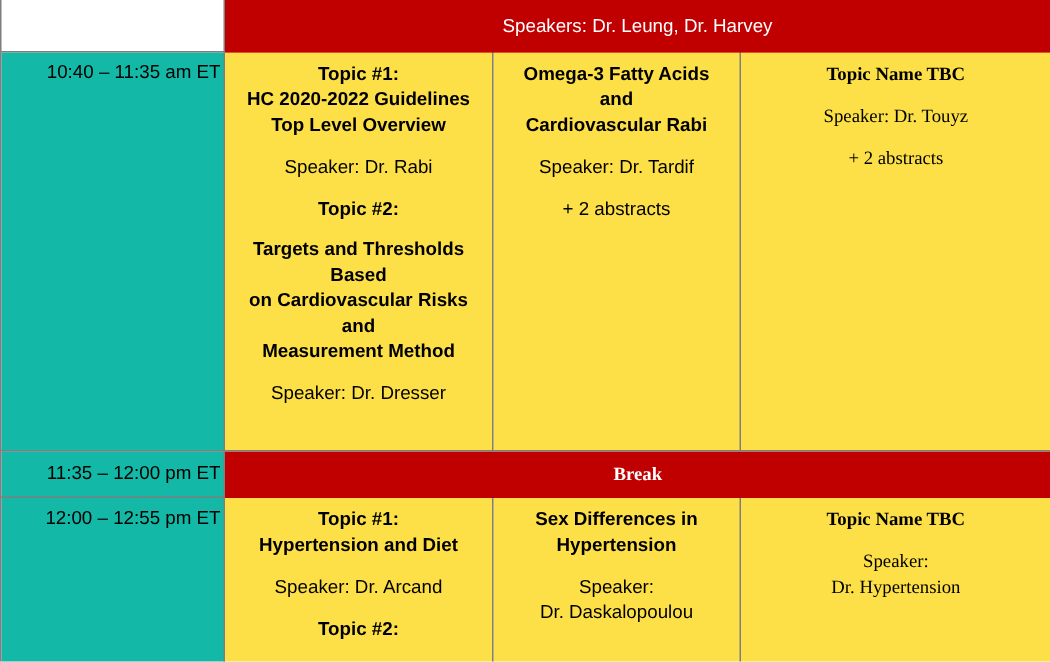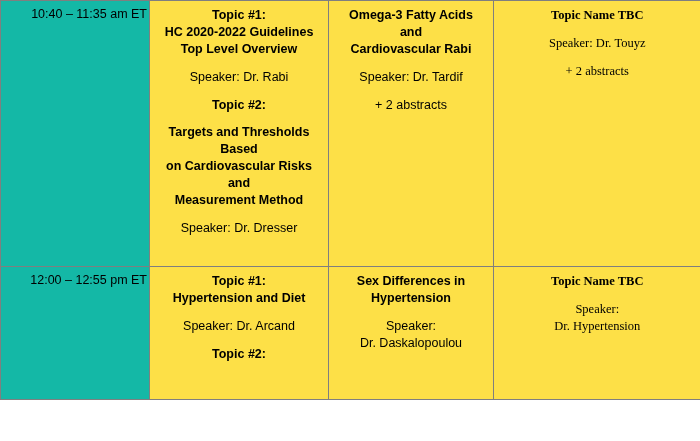--- a/index.html
+++ b/index.html
@@ -106,20 +106,24 @@
 
 <table class="agenda">
   <colgroup>
     <col class="c-time">
     <col class="c-trackA">
     <col class="c-trackB">
     <col class="c-trackC">
   </colgroup>
   <tbody>
 
+    <tr class="row-banner-top">
+      <td class="cell-blank no-top"></td>
+      <td class="cell-red no-top" colspan="3">Speakers: Dr. Leung, Dr. Harvey</td>
+    </tr>
 
     <tr class="row-top">
       <td class="cell-time">10:40 – 11:35 am ET</td>
 
       <td class="cell-session">
         <div class="blk t-bold">
           <div>Topic #1:</div>
           <div>HC 2020-2022 Guidelines</div>
           <div>Top Level Overview</div>
         </div>
@@ -158,20 +162,24 @@
         </div>
         <div class="blk t-norm">
           <div>Speaker: Dr. Touyz</div>
         </div>
         <div class="blk t-norm">
           <div>+ 2 abstracts</div>
         </div>
       </td>
     </tr>
 
+    <tr class="row-break">
+      <td class="cell-time">11:35 – 12:00 pm ET</td>
+      <td class="cell-red break-label no-right" colspan="3">Break</td>
+    </tr>
 
     <tr class="row-last">
       <td class="cell-time">12:00 – 12:55 pm ET</td>
 
       <td class="cell-session">
         <div class="blk t-bold">
           <div>Topic #1:</div>
           <div>Hypertension and Diet</div>
         </div>
         <div class="blk t-norm">

